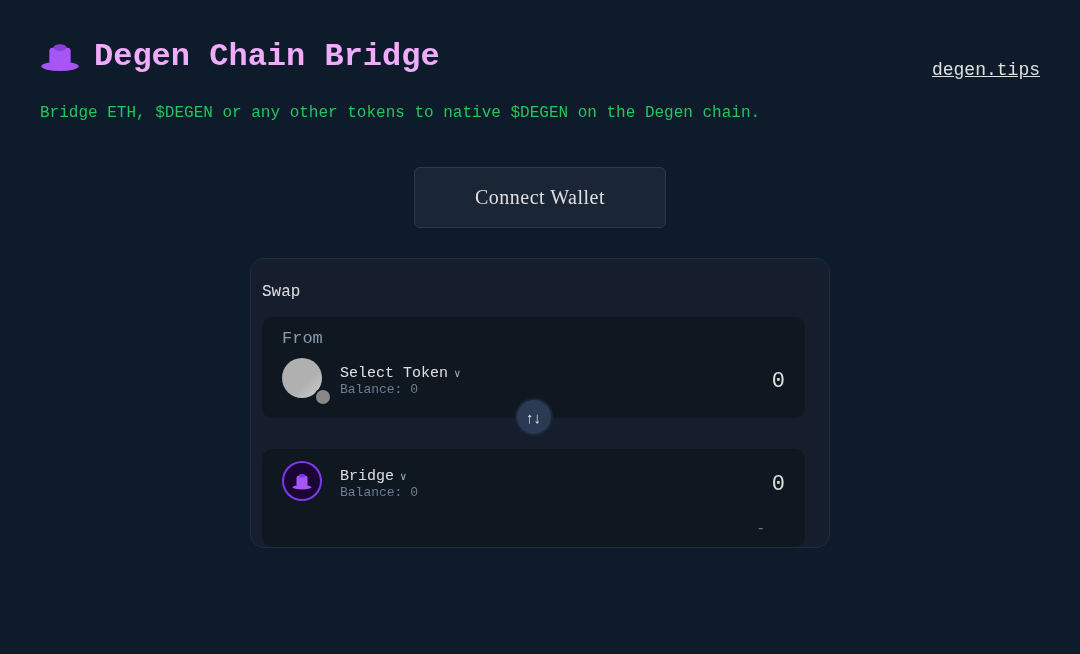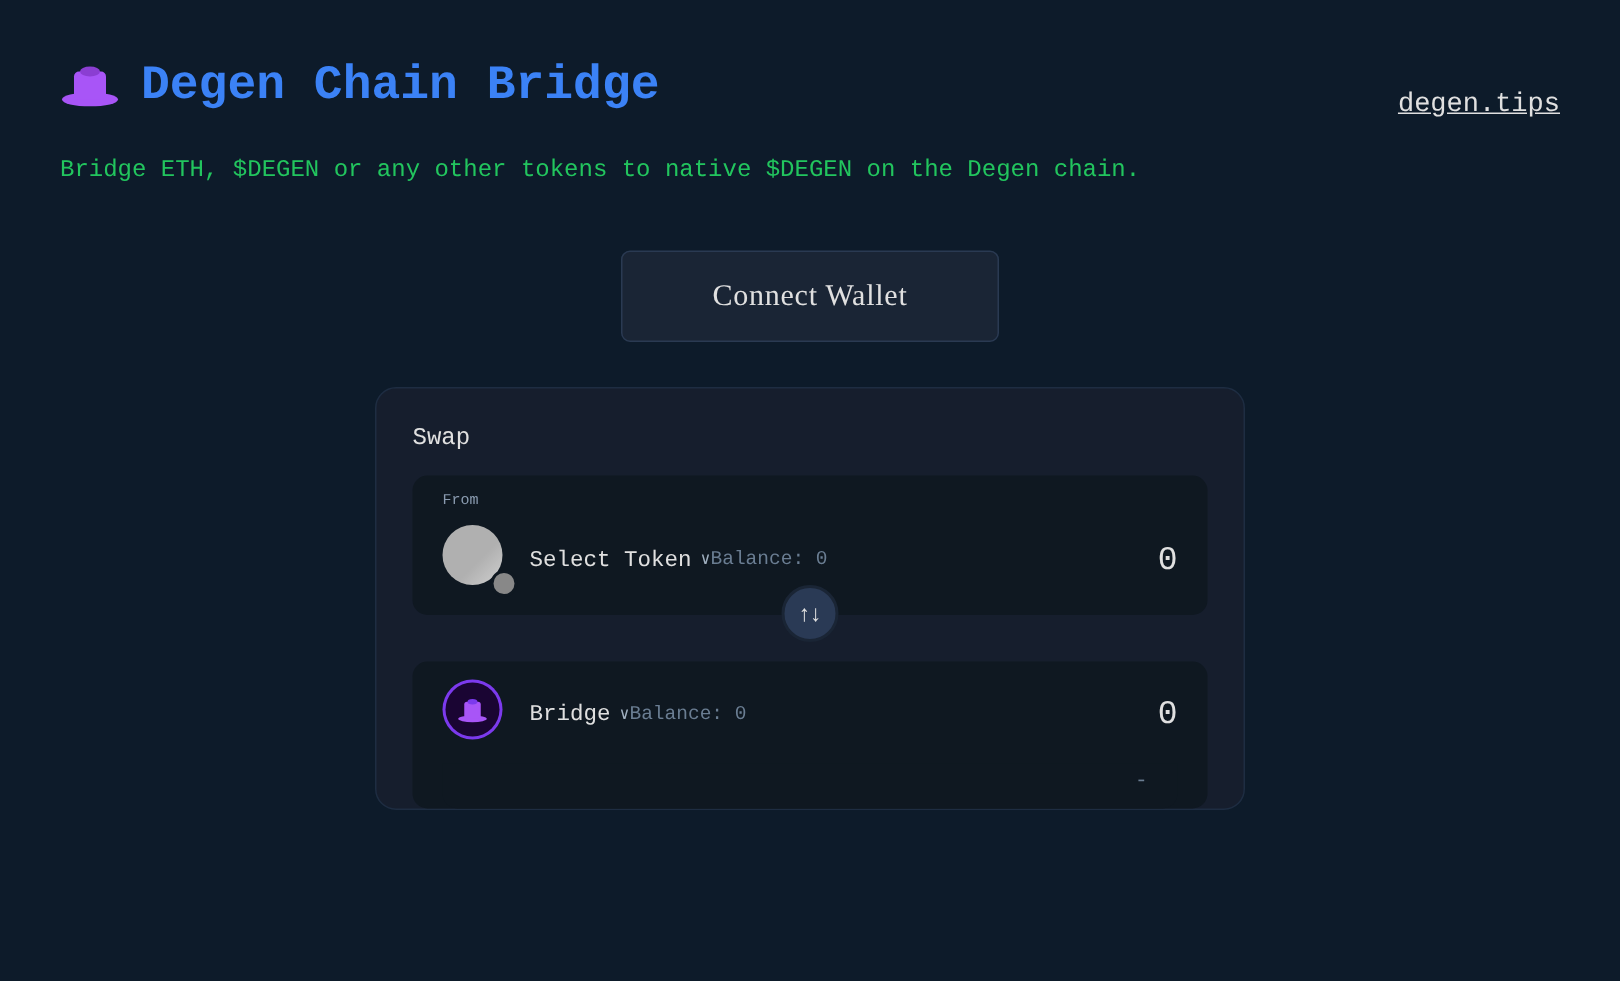--- a/index.html
+++ b/index.html
@@ -37,21 +37,21 @@
     }
 
     .hat-icon {
       width: 40px;
       height: 30px;
     }
 
     .site-title {
       font-size: 32px;
       font-weight: bold;
-      color: #3b82f6;
+      color: #f0abfc;
       font-family: 'Courier New', Courier, monospace;
     }
 
     .header-link {
       color: #e0e0e0;
       text-decoration: underline;
       font-size: 18px;
       font-family: 'Courier New', Courier, monospace;
       margin-top: 28px;
     }
@@ -82,35 +82,35 @@
       font-family: Liberation Serif, serif;
       cursor: pointer;
       border-radius: 6px;
       letter-spacing: 0.5px;
     }
 
     
     .swap-card {
       background-color: #161e2d;
       border-radius: 14px;
-      padding: 24px 24px 0 24px;
+      padding: 24px 24px 0 11px;
       max-width: 580px;
       margin: 0 auto;
       border: 1px solid #1e2d42;
     }
 
     .swap-label {
       font-size: 16px;
       color: #e0e0e0;
       margin-bottom: 16px;
       font-family: 'Courier New', Courier, monospace;
     }
 
     .row-label {
-      font-size: 10px;
+      font-size: 17px;
       color: #8a9bb0;
       margin-bottom: 10px;
       font-family: 'Courier New', Courier, monospace;
     }
 
     .token-left {
       display: flex;
       align-items: center;
       gap: 12px;
     }
@@ -151,21 +151,21 @@
       right: -4px;
       width: 18px;
       height: 18px;
       border-radius: 50%;
       background: #888;
       border: 2px solid #0f1821;
     }
 
     .token-info {
       display: flex;
-      flex-direction: row;
+      flex-direction: column;
     }
 
     .token-select {
       display: flex;
       align-items: center;
       gap: 6px;
       font-size: 15px;
       color: #e0e0e0;
       font-family: 'Courier New', Courier, monospace;
     }

